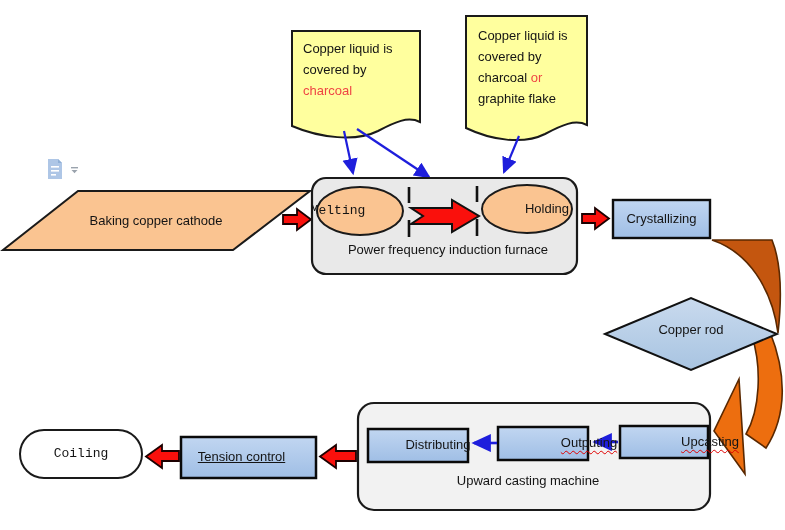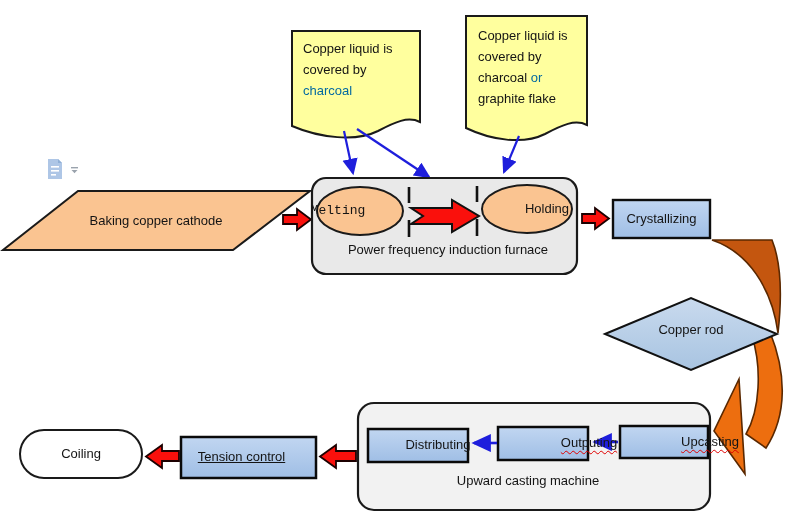--- a/index.html
+++ b/index.html
@@ -9,21 +9,21 @@
     color:#111;overflow:hidden;
   }
   .shapes{position:absolute;left:0;top:0;width:785px;height:530px;}
   .label{
     position:absolute;display:flex;align-items:center;justify-content:center;
     font-size:13px;line-height:1.15;color:#141414;text-align:center;white-space:nowrap;
   }
   .note-text{
     position:absolute;font-size:13px;line-height:21px;color:#141414;white-space:nowrap;
   }
-  .red{color:#0369a1;}
+  .red{color:#ef4444;}
   .squiggle{
     text-decoration-line:underline;
     text-decoration-style:wavy;
     text-decoration-color:#e00000;
     text-decoration-thickness:1px;
     text-underline-offset:3px;
     padding-left:46px;
   }
   .paste-icon{
     position:absolute;left:45px;top:158px;width:36px;height:24px;cursor:pointer;
@@ -143,15 +143,15 @@
   <div class="label" style="left:368px;top:429px;width:100px;height:33px;padding-left:20px;">Distributing</div>
 
   <div class="label squiggle" style="left:498px;top:427px;width:90px;height:33px;">Outputing</div>
 
   <div class="label squiggle" style="left:620px;top:426px;width:88px;height:32px;">Upcasting</div>
 
   <div class="label" style="left:403px;top:473px;width:250px;height:17px;">Upward casting machine</div>
 
   <div class="label" style="left:181px;top:437px;width:121px;height:41px;text-decoration:underline;">Tension control</div>
 
-  <div class="label" style="left:20px;top:430px;width:122px;height:48px;">Coiling</div>
+  <div class="label" style="left:20px;top:430px;width:122px;height:48px;font-family:Liberation Mono, monospace;">Coiling</div>
 
 </div>
 
 </body></html>

